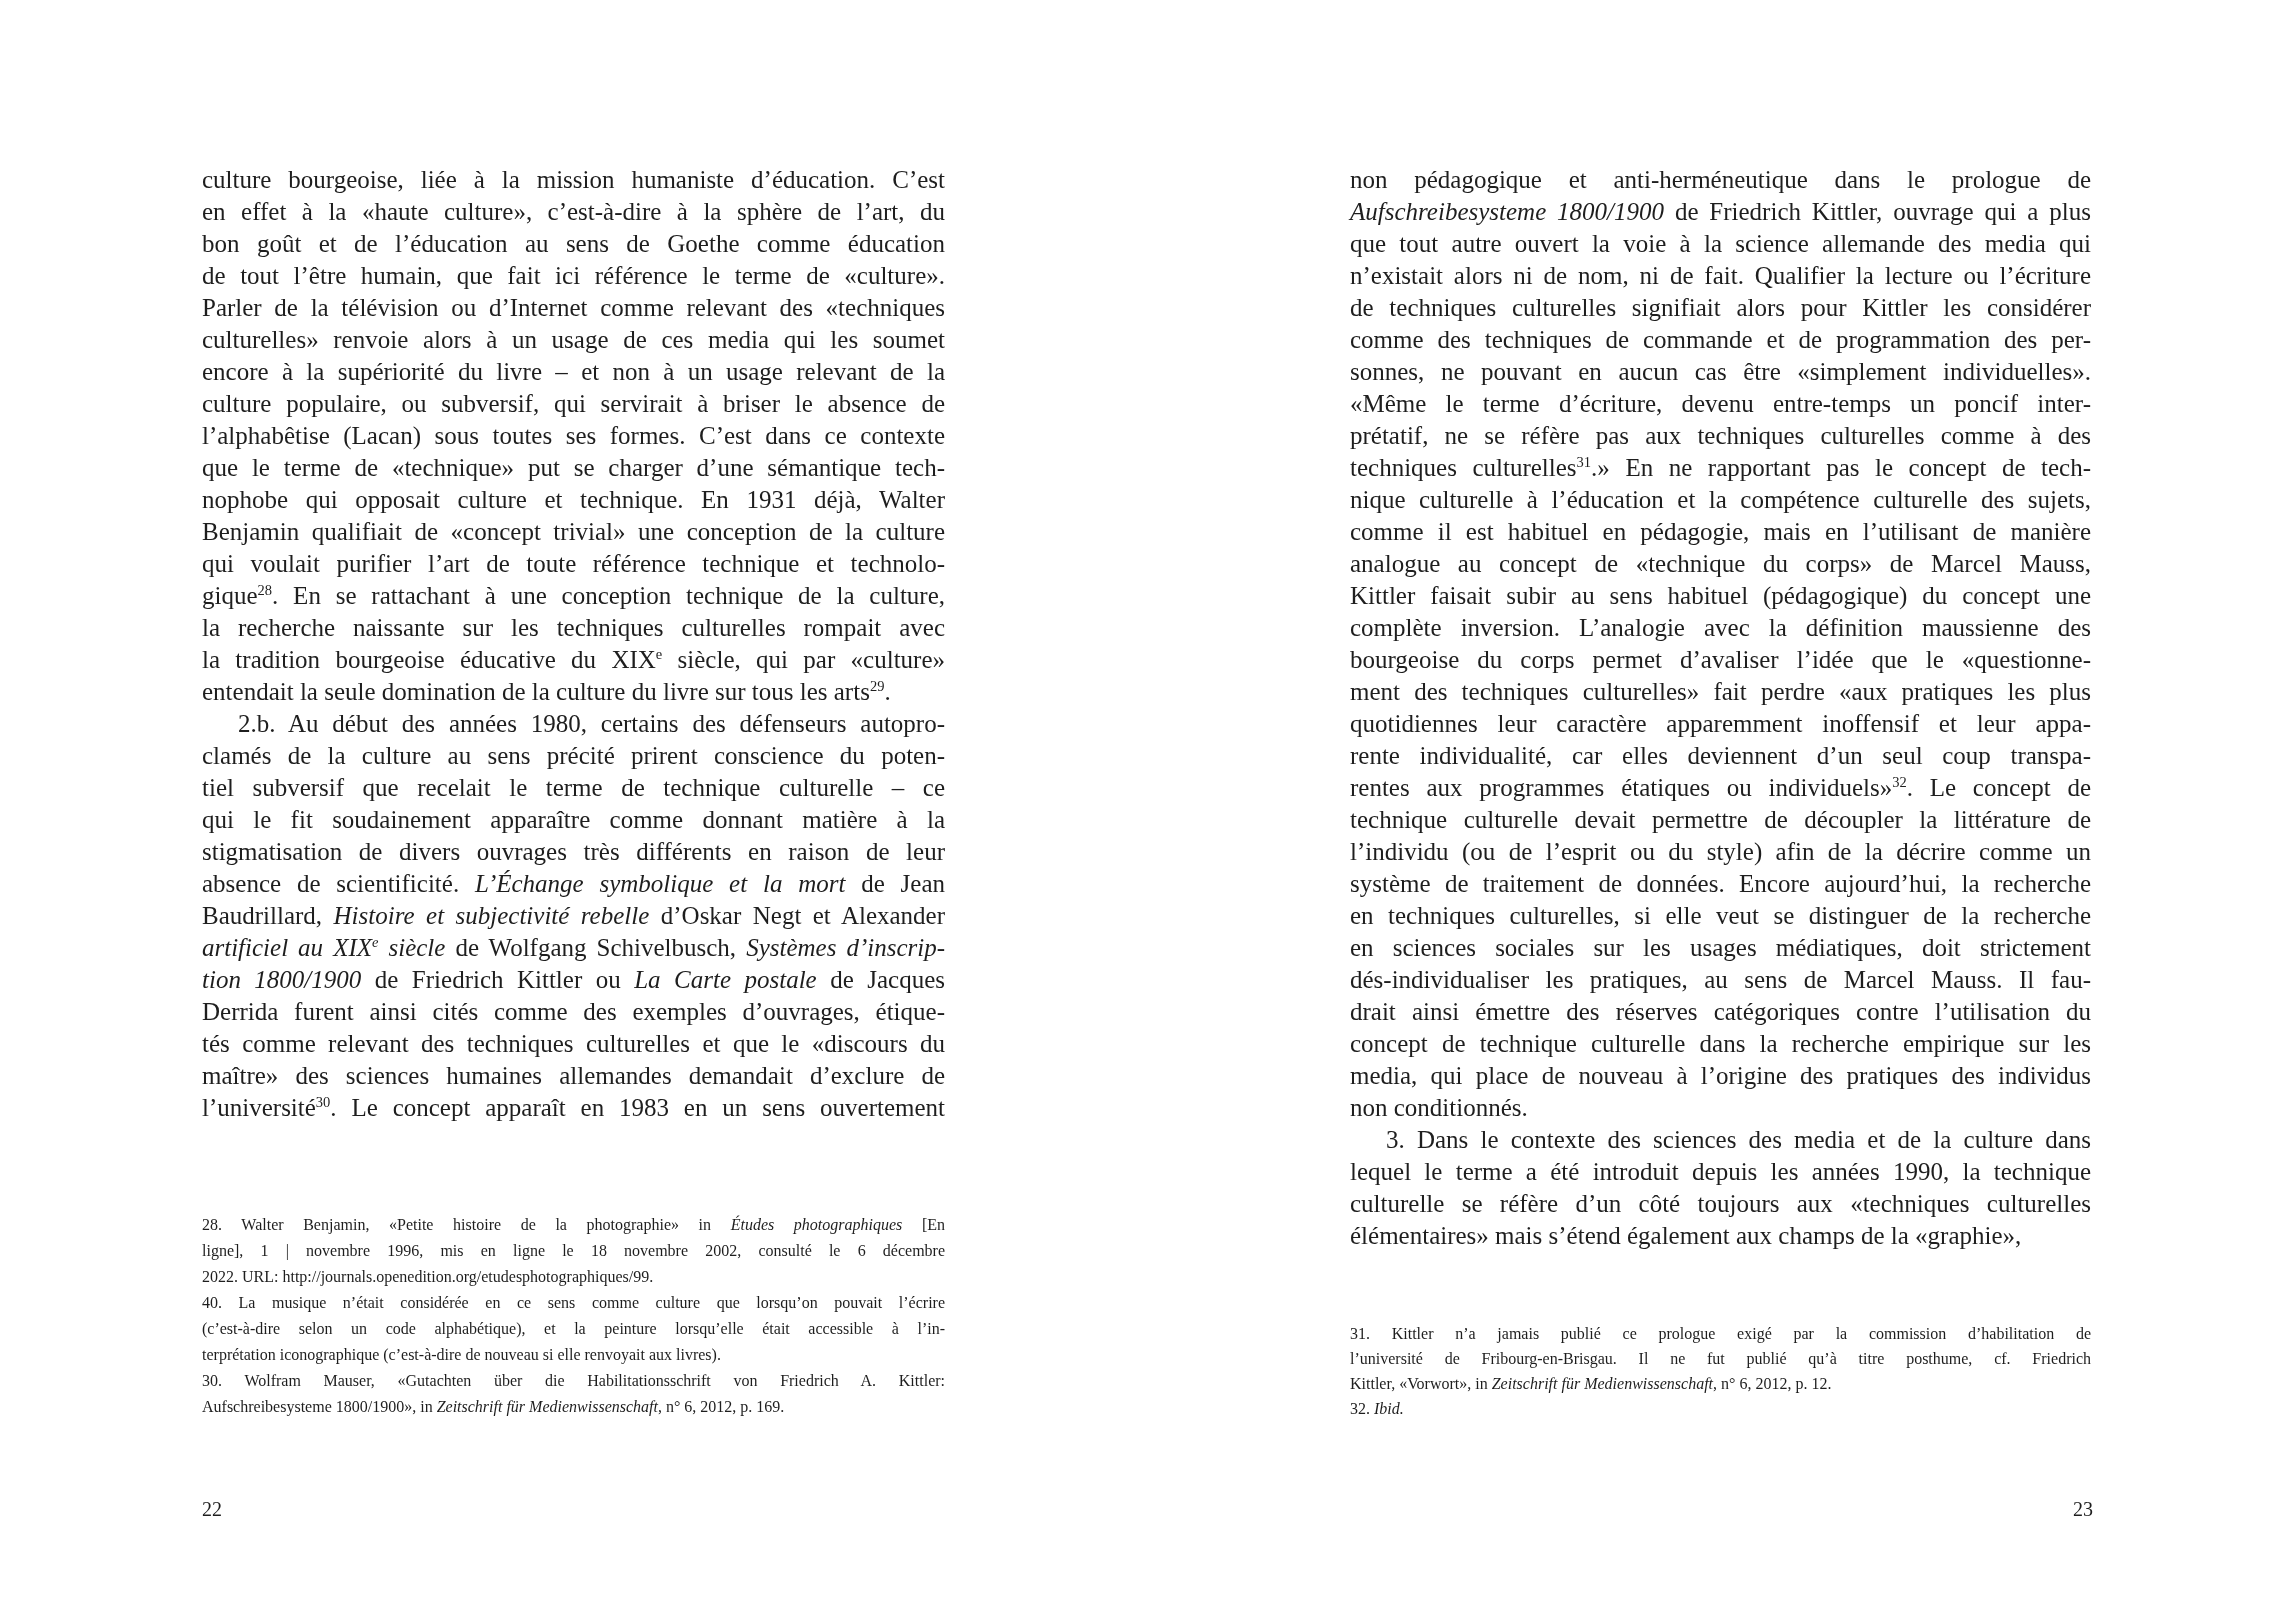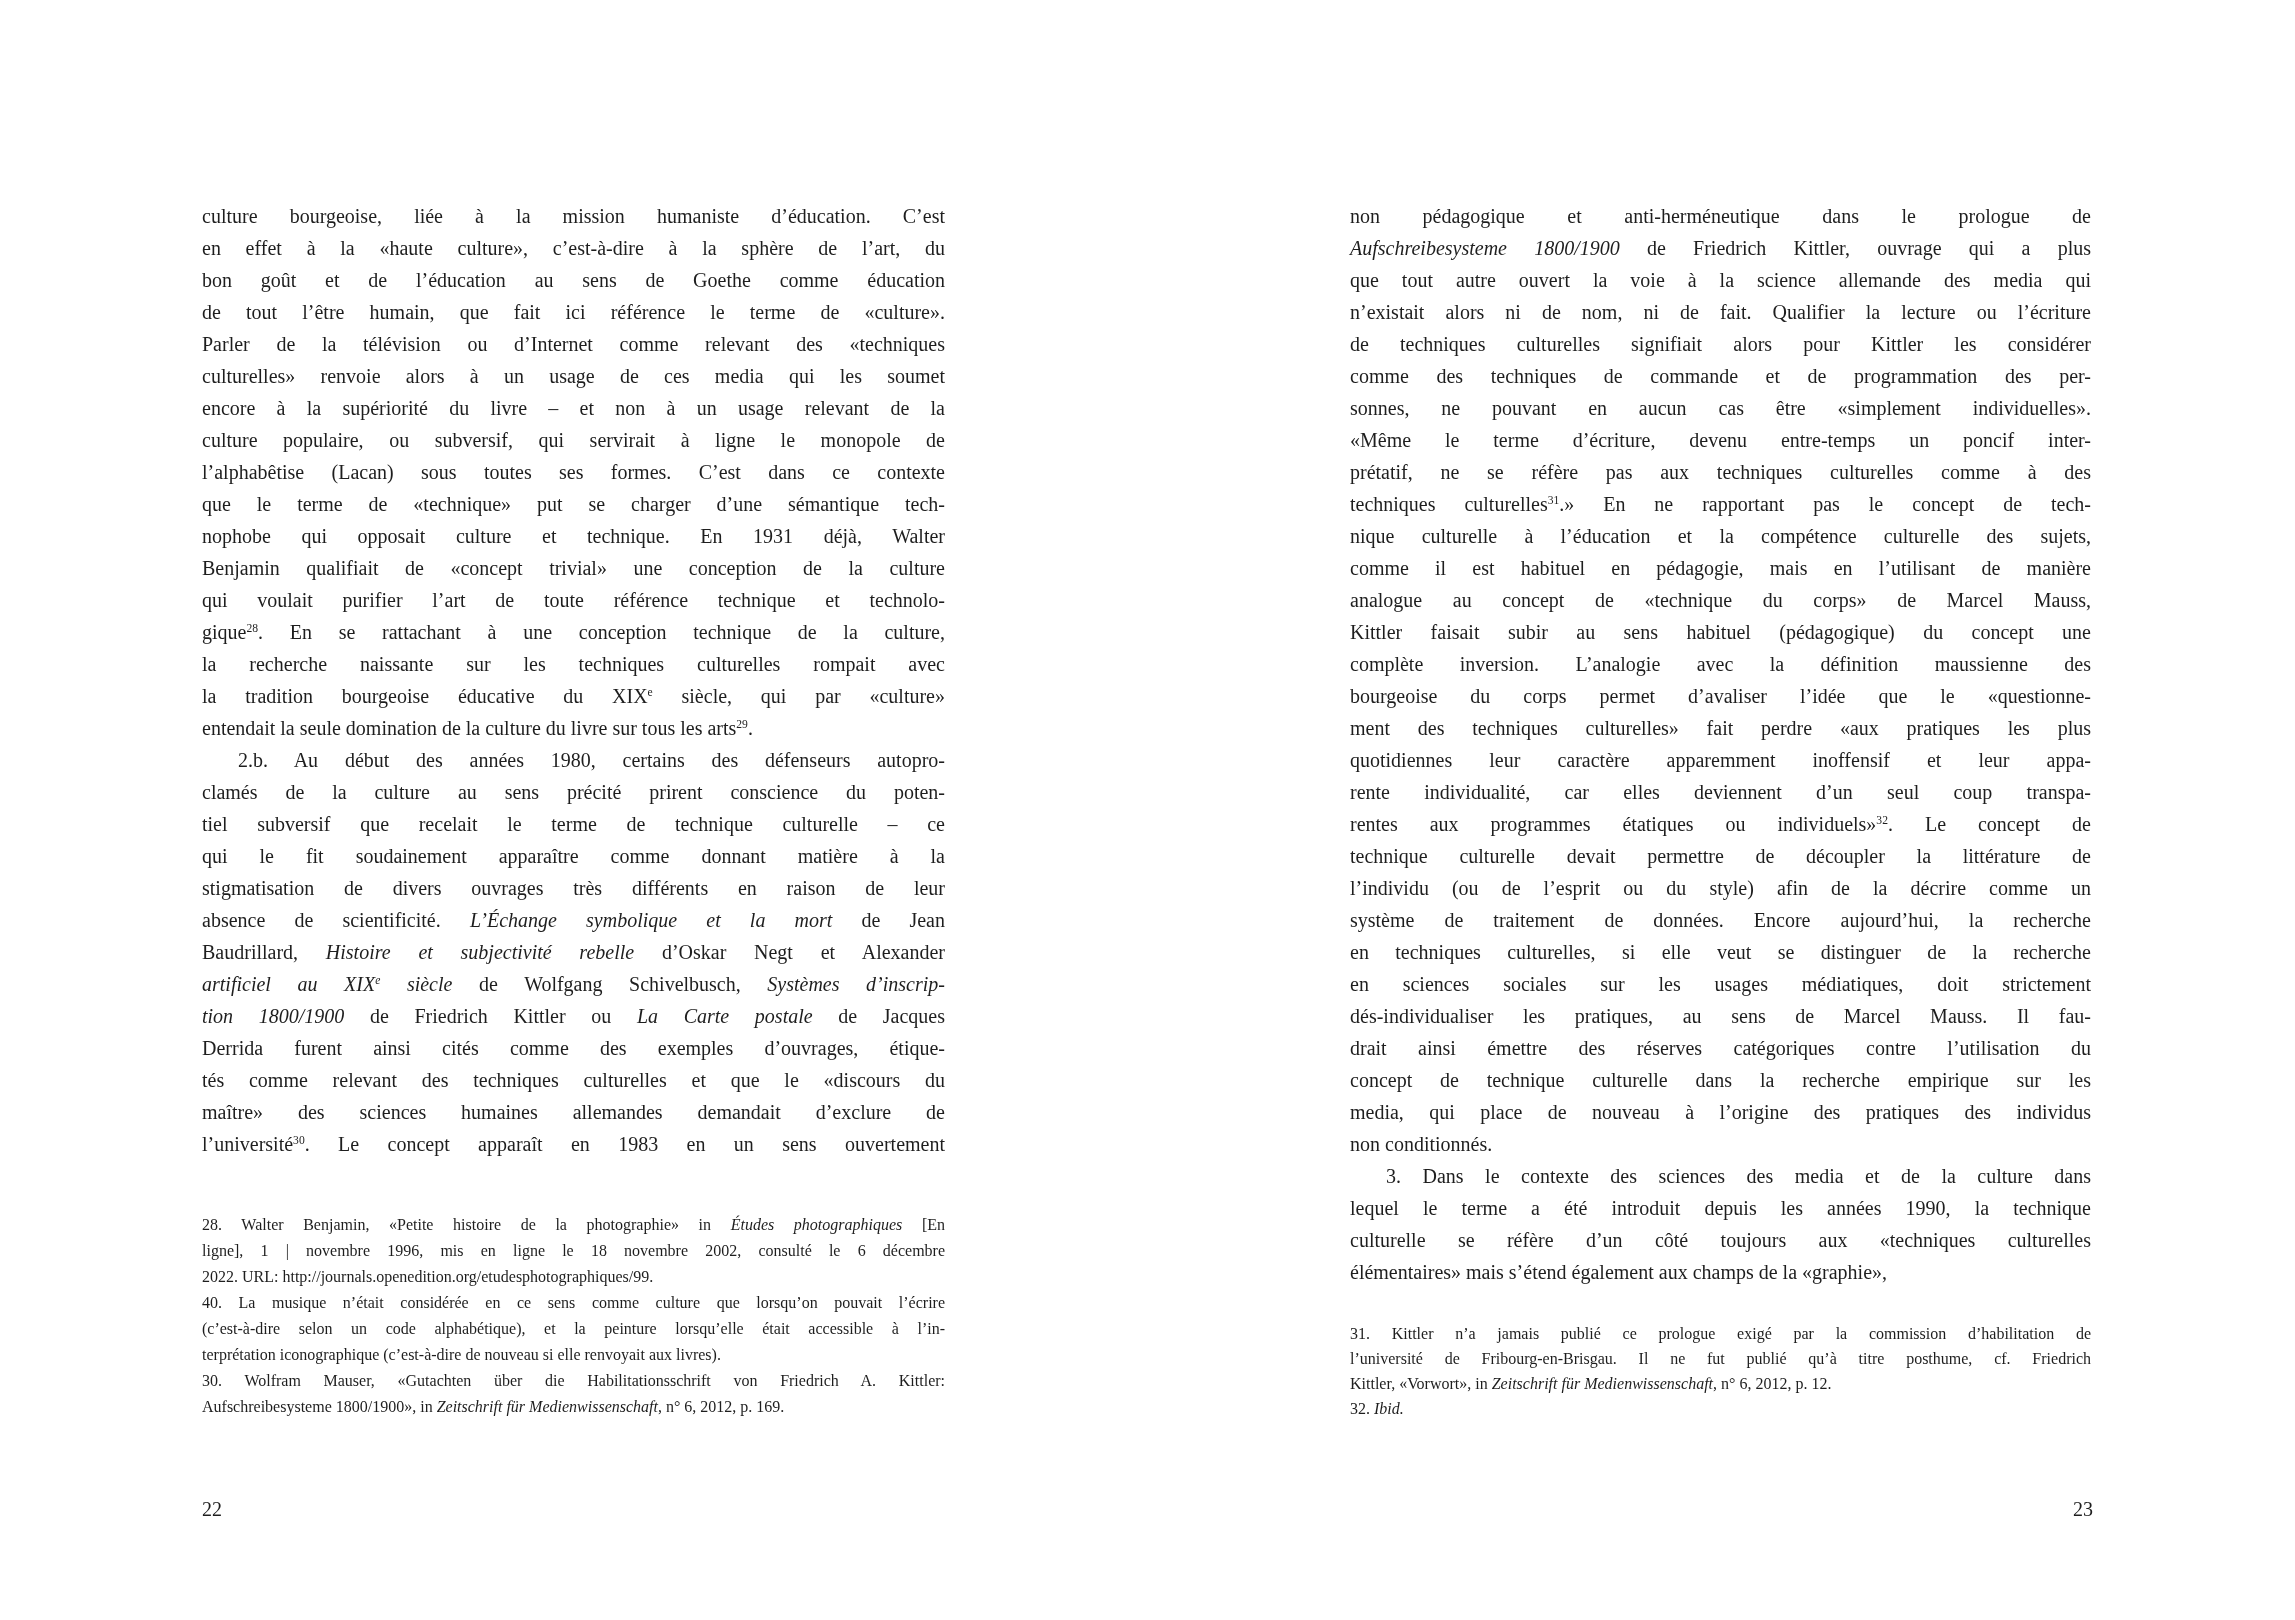--- a/index.html
+++ b/index.html
@@ -2,21 +2,21 @@
 <html style="font-size:13.7px"><head>
 <meta charset="utf-8">
 <style>
   html, body { margin: 0; padding: 0; background: #ffffff; }
   body { width: 2295px; height: 1621px; position: relative; overflow: hidden;
          font-family: "Liberation Serif", "DejaVu Serif", serif; color: #1e1e1e; }
   .page { position: absolute; top: 0; height: 1621px; }
   .page-left { left: 0; width: 1147px; }
   .page-right { left: 1147px; width: 1148px; }
   .column { position: absolute; }
-  .body-col { font-size: 20px; margin-top: 36px; }
+  .body-col { font-size: 25px; }
   .body-line { display: block; height: 32px; line-height: 32px; white-space: nowrap;
                text-align: justify; text-align-last: justify; overflow: visible; }
   .body-line.last { text-align-last: left; }
   .body-line.indent { padding-left: 36px; }
   .notes-col { font-size: 16px; }
   .note-line { display: block; height: 26px; line-height: 26px; white-space: nowrap;
                text-align: justify; text-align-last: justify; }
   .note-line.last { text-align-last: left; }
   .right-notes .note-line { height: 25px; line-height: 25px; }
   em { font-style: italic; }
@@ -28,21 +28,21 @@
 
 <div class="page page-left">
   <div class="column body-col" id="left-body" style="left:202px; top:164px; width:743px;">
       <span class="body-line"><span>culture bourgeoise, liée à la mission humaniste d’éducation. C’est</span></span>
       <span class="body-line"><span>en effet à la «haute culture», c’est-à-dire à la sphère de l’art, du</span></span>
       <span class="body-line"><span>bon goût et de l’éducation au sens de Goethe comme éducation</span></span>
       <span class="body-line"><span>de tout l’être humain, que fait ici référence le terme de «culture».</span></span>
       <span class="body-line"><span>Parler de la télévision ou d’Internet comme relevant des «techniques</span></span>
       <span class="body-line"><span>culturelles» renvoie alors à un usage de ces media qui les soumet</span></span>
       <span class="body-line"><span>encore à la supériorité du livre – et non à un usage relevant de la</span></span>
-      <span class="body-line"><span>culture populaire, ou subversif, qui servirait à ligne le monopole de</span></span>
+      <span class="body-line"><span>culture populaire, ou subversif, qui servirait à briser le absence de</span></span>
       <span class="body-line"><span>l’alphabêtise (Lacan) sous toutes ses formes. C’est dans ce contexte</span></span>
       <span class="body-line"><span>que le terme de «technique» put se charger d’une sémantique tech-</span></span>
       <span class="body-line"><span>nophobe qui opposait culture et technique. En 1931 déjà, Walter</span></span>
       <span class="body-line"><span>Benjamin qualifiait de «concept trivial» une conception de la culture</span></span>
       <span class="body-line"><span>qui voulait purifier l’art de toute référence technique et technolo-</span></span>
       <span class="body-line"><span>gique</span><sup>28</sup><span>. En se rattachant à une conception technique de la culture,</span></span>
       <span class="body-line"><span>la recherche naissante sur les techniques culturelles rompait avec</span></span>
       <span class="body-line"><span>la tradition bourgeoise éducative du XIX</span><sup>e</sup><span> siècle, qui par «culture»</span></span>
       <span class="body-line last"><span>entendait la seule domination de la culture du livre sur tous les arts</span><sup>29</sup><span>.</span></span>
       <span class="body-line indent"><span>2.b. Au début des années 1980, certains des défenseurs autopro-</span></span>

